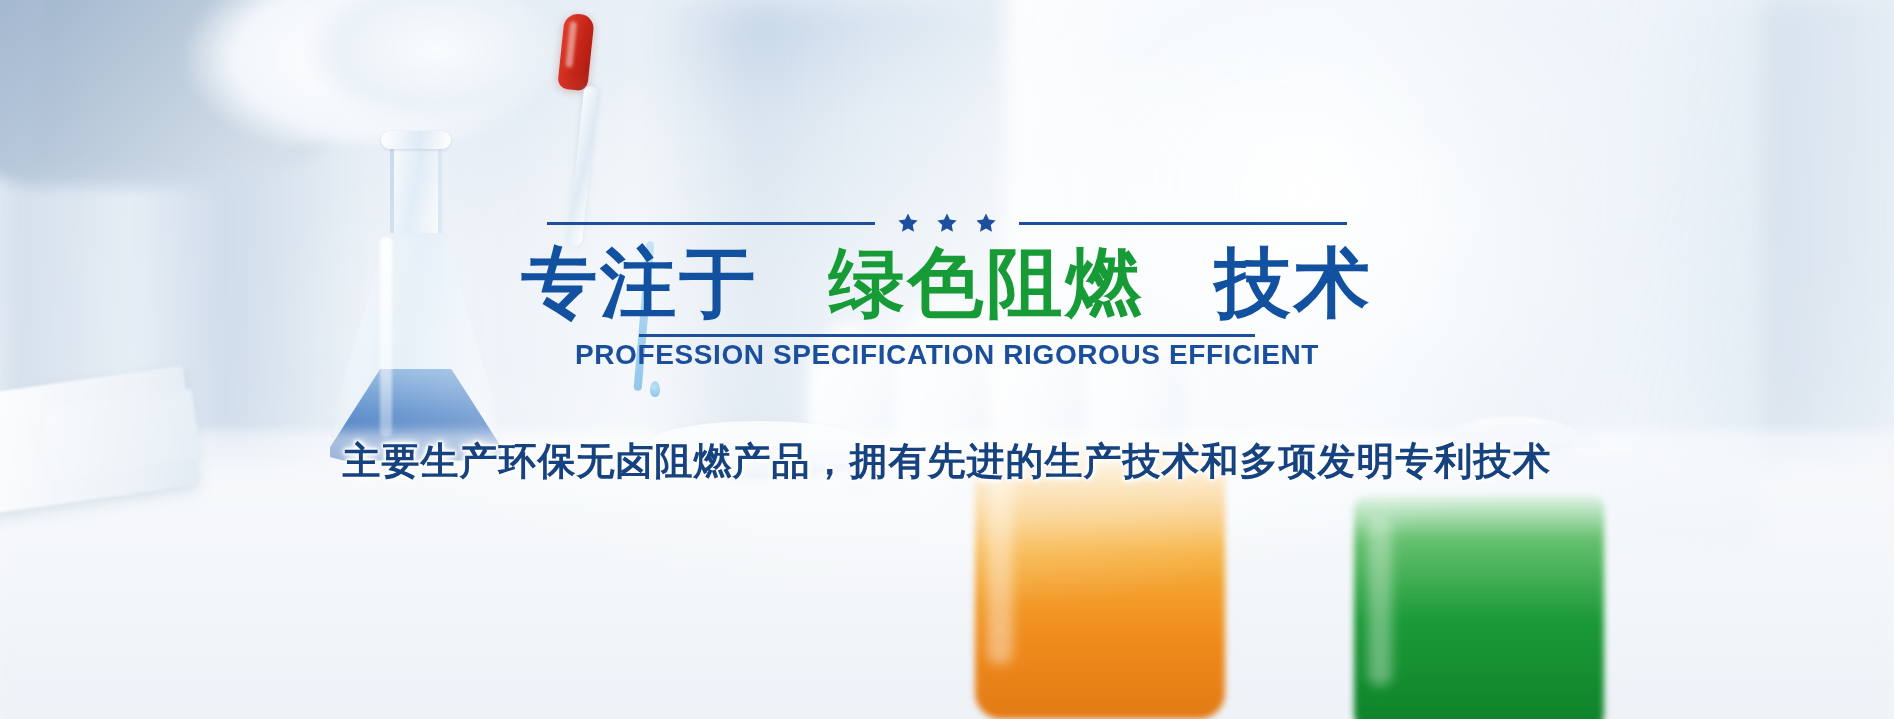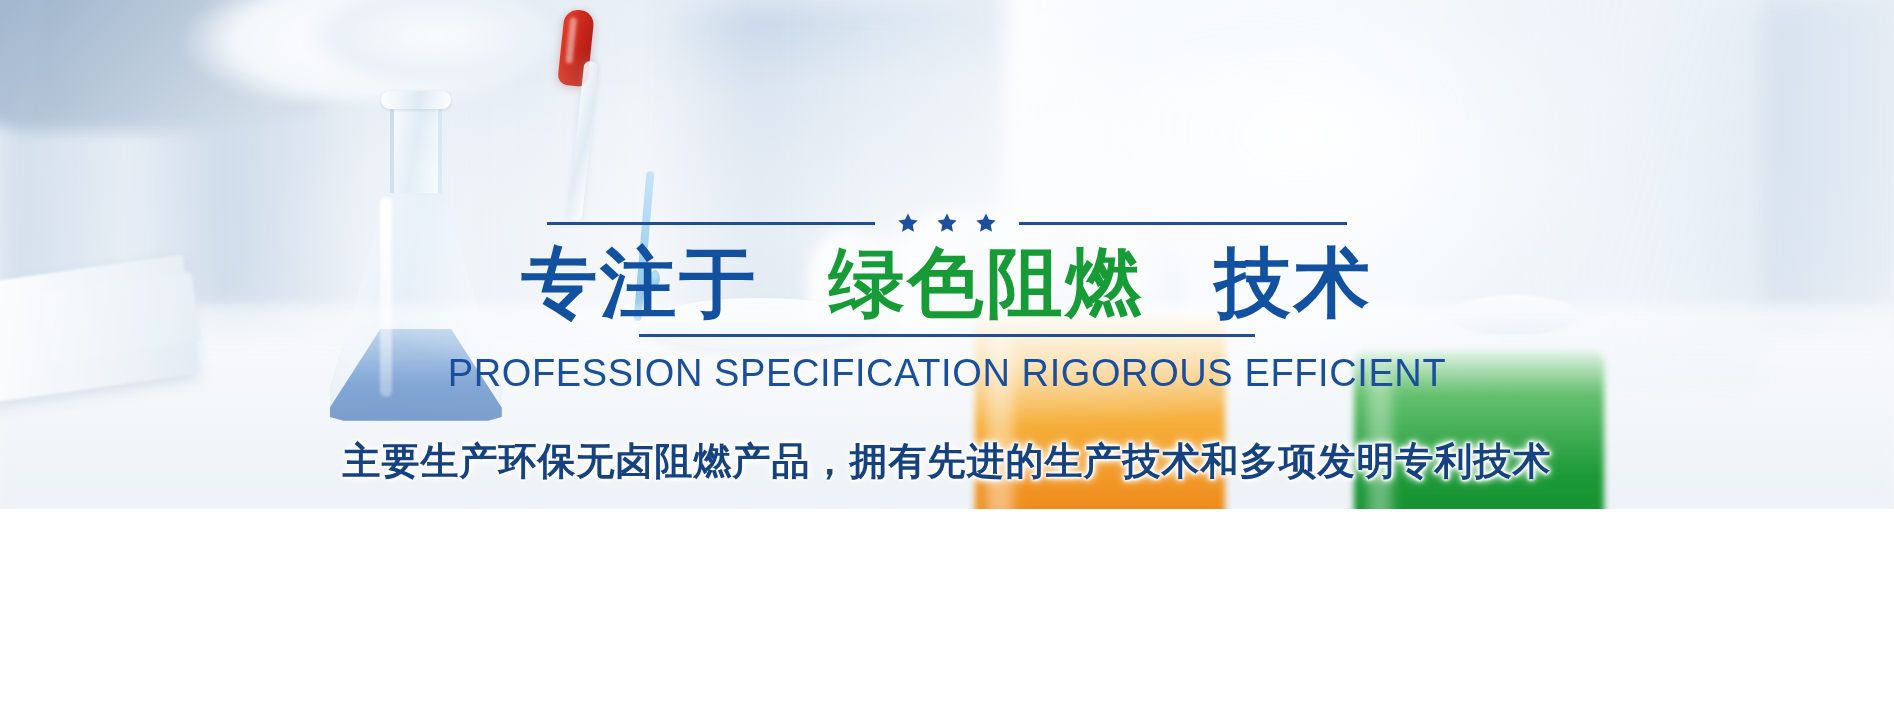--- a/index.html
+++ b/index.html
@@ -6,21 +6,21 @@
   html,body{ background:#fff; }
   body{
     width:1894px; height:719px;
     font-family:"Liberation Sans","DejaVu Sans",sans-serif;
     overflow:hidden;
   }
 
   
   .banner{
     position:relative;
-    width:1894px; height:509px;
+    width:1894px; height:719px;
     overflow:hidden;
     background:#eef3f8;
   }
 
   
   .photo{ position:absolute; inset:0; }
 
   
   .bg-base{
     position:absolute; inset:0;
@@ -288,23 +288,23 @@
   .hl-blue{ color:#11519f; }
   .hl-green{ color:#179b36; }
   .hl-gap{ display:inline-block; width:22px; }
 
   .rule2{
     position:absolute; top:334px; left:50%; transform:translateX(-50%);
     width:616px; height:3px; background:#1d4f9c;
   }
 
   .subtitle{
-    position:absolute; top:352px; left:50%; transform:translateX(-50%);
+    position:absolute; top:339px; left:50%; transform:translateX(-50%);
     white-space:nowrap;
-    color:#1b4e9b; font-size:38px; font-weight:400; letter-spacing:.6px;
+    color:#1b4e9b; font-size:28px; font-weight:700; letter-spacing:.6px;
   }
 
   .tagline{
     position:absolute; top:436px; left:50%; transform:translateX(-50%);
     white-space:nowrap;
     color:#16427f; font-size:38px; font-weight:700; letter-spacing:1px;
     text-shadow:
       0 0 7px #ffffff, 0 0 7px #ffffff, 0 0 12px #ffffff,
       1px 0 3px #fff, -1px 0 3px #fff, 0 1px 3px #fff, 0 -1px 3px #fff;
   }

